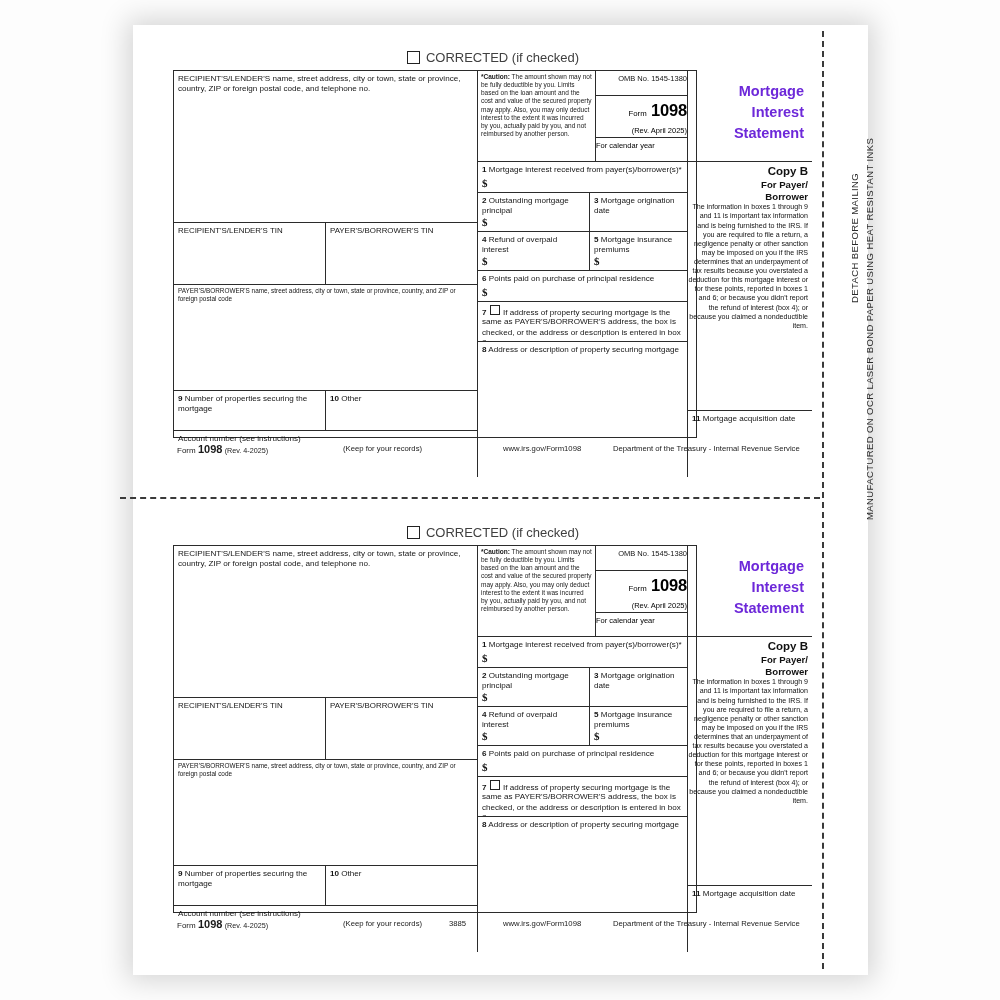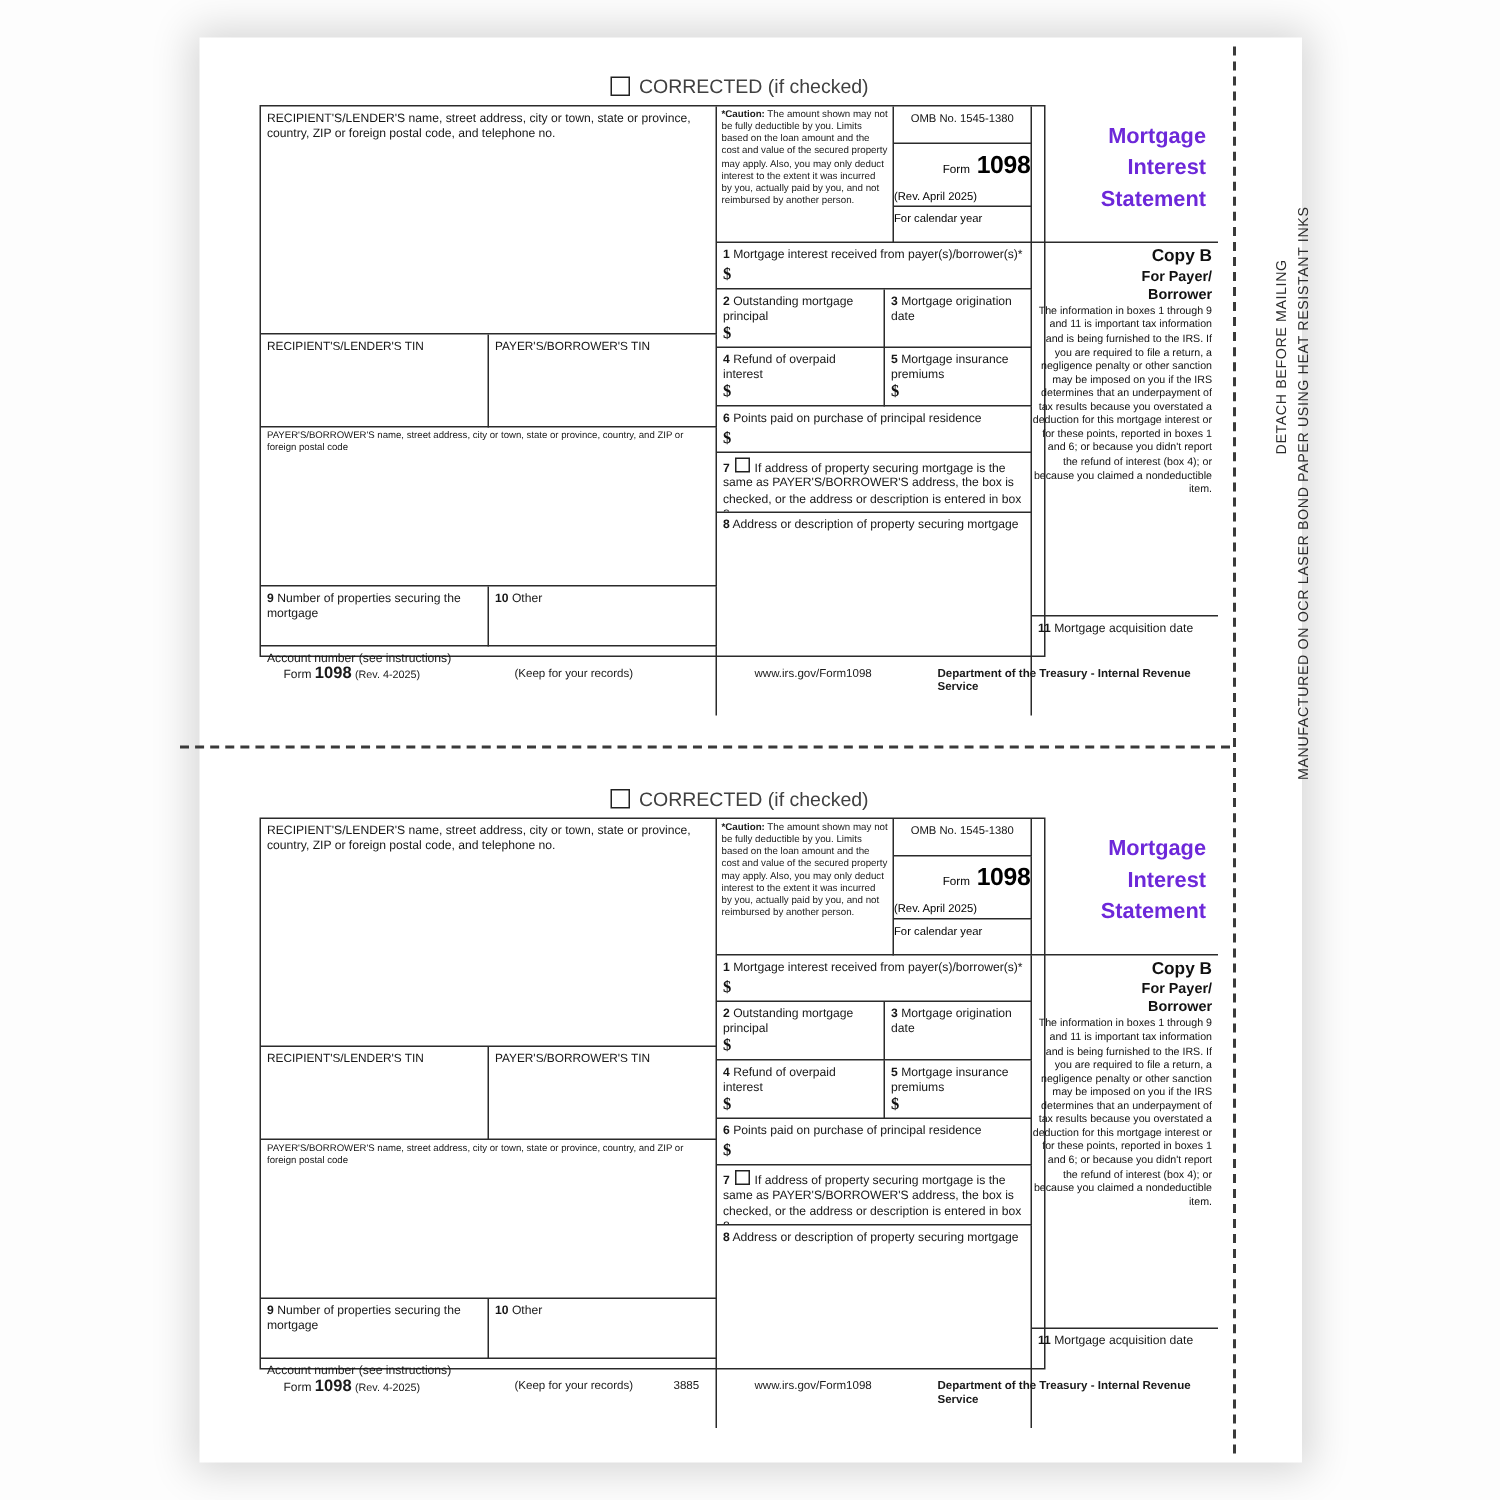--- a/index.html
+++ b/index.html
@@ -74,25 +74,25 @@
   .lbl .n{font-weight:bold;}
   .tiny{font-size:6.4px;line-height:1.2;}
   .mid{font-size:7.9px;}
 
   .dollar{position:absolute;left:4px;font-size:11px;font-weight:bold;color:#111;font-family:"Liberation Serif",serif;}
 
   .caution{font-size:6.5px;line-height:1.255;padding:2px 3px 0 3px;color:#1a1a1a;}
   .caution b{font-weight:bold;}
 
   .omb{font-size:7.5px;text-align:center;color:#141414;}
-  .ombline{padding-top:3px;}
+  .ombline{padding-top:3px;text-align:right;}
   .formno{text-align:right;padding-top:5px;}
   .formno .f{font-size:7.8px;}
   .formno .num{font-size:16.5px;font-weight:bold;letter-spacing:-0.2px;}
-  .rev{text-align:left;font-size:7.5px;padding-top:6px;}
+  .rev{text-align:right;font-size:7.5px;padding-top:6px;}
   .calyr{text-align:left;font-size:7.5px;padding-top:3px;}
 
   .title{
     text-align:right;font-weight:bold;font-size:14.5px;
     line-height:1.45;color:#6d28d9;padding:10px 8px 0 0;
   }
 
   .copyb{text-align:right;padding:2px 4px 0 0;color:#111;}
   .copyb .h1{font-size:11.5px;font-weight:bold;line-height:1.3;}
   .copyb .h2{font-size:9.6px;font-weight:bold;line-height:1.22;}
@@ -101,27 +101,27 @@
   .cbx7{
     display:inline-block;width:8.5px;height:8.5px;
     border:1.1px solid #222;background:#fff;
     vertical-align:-1px;margin:0 3px;
   }
 
   .footer{
     position:absolute;left:0;top:393px;width:638px;height:16px;
     font-size:8px;color:#1a1a1a;
   }
-  .footer .fl{position:absolute;left:16px;top:1px;}
+  .footer .fl{position:absolute;left:4px;top:1px;}
   .footer .fl .num{font-size:11px;font-weight:bold;}
   .footer .fl .rv{font-size:7.2px;}
   .footer .keep{position:absolute;left:170px;top:2px;font-size:7.7px;}
   .footer .code{position:absolute;left:276px;top:2px;font-size:7.7px;}
   .footer .url{position:absolute;left:330px;top:2px;font-size:7.7px;}
-  .footer .dept{position:absolute;left:452px;top:2px;font-size:7.7px;font-weight:bold;}
+  .footer .dept{position:absolute;left:440px;top:2px;font-size:7.7px;}
 </style>
 </head>
 <body>
 
 <div class="stage">
   <div class="sheet">
 
     <div class="vperf"></div>
     <div class="hperf"></div>
 

